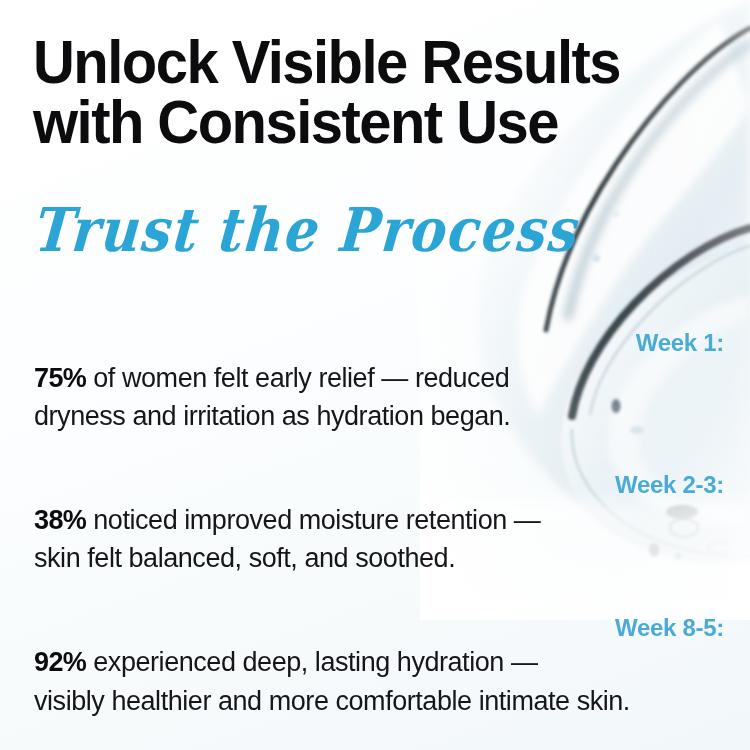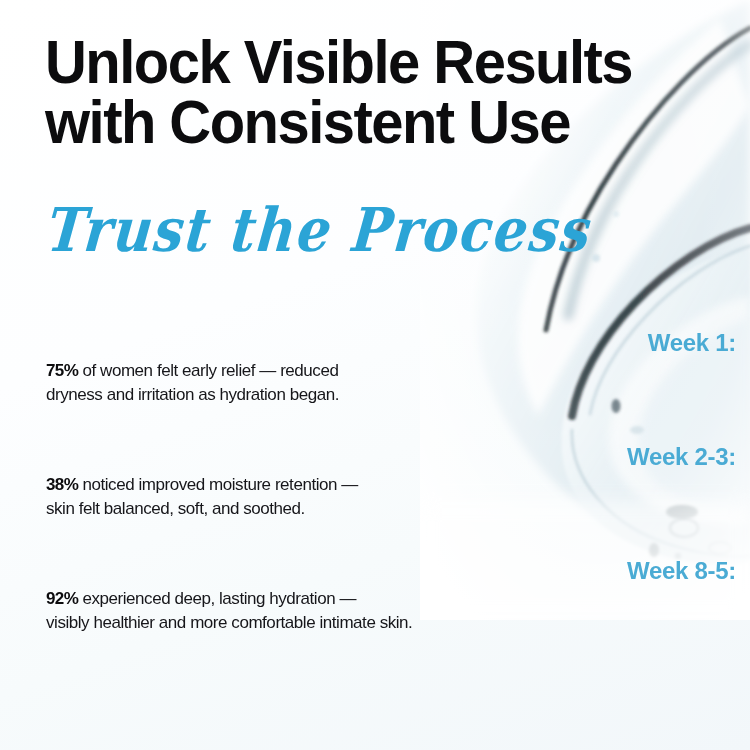--- a/index.html
+++ b/index.html
@@ -32,21 +32,21 @@
   }
   .gel-art svg {
     display: block;
     width: 100%;
     height: 100%;
   }
 
   
   .content {
     position: absolute;
-    left: 12px;
+    left: 0;
     top: 0;
     width: 648px;
     height: 750px;
   }
 
   .headline {
     position: absolute;
     left: 33px;
     top: 33px;
     width: 680px;
@@ -100,21 +100,21 @@
     line-height: 1.28;
     letter-spacing: -0.3px;
     color: #4aabd4;
     text-align: right;
   }
 
   .block-body {
     display: block;
     font-family: "Liberation Sans", sans-serif;
     font-weight: 400;
-    font-size: 17px;
+    font-size: 27px;
     line-height: 1.42;
     letter-spacing: -0.45px;
     color: #16161a;
     white-space: pre-line;
   }
 
   .stat {
     font-weight: 700;
     color: #0c0c0e;
     letter-spacing: -0.6px;

